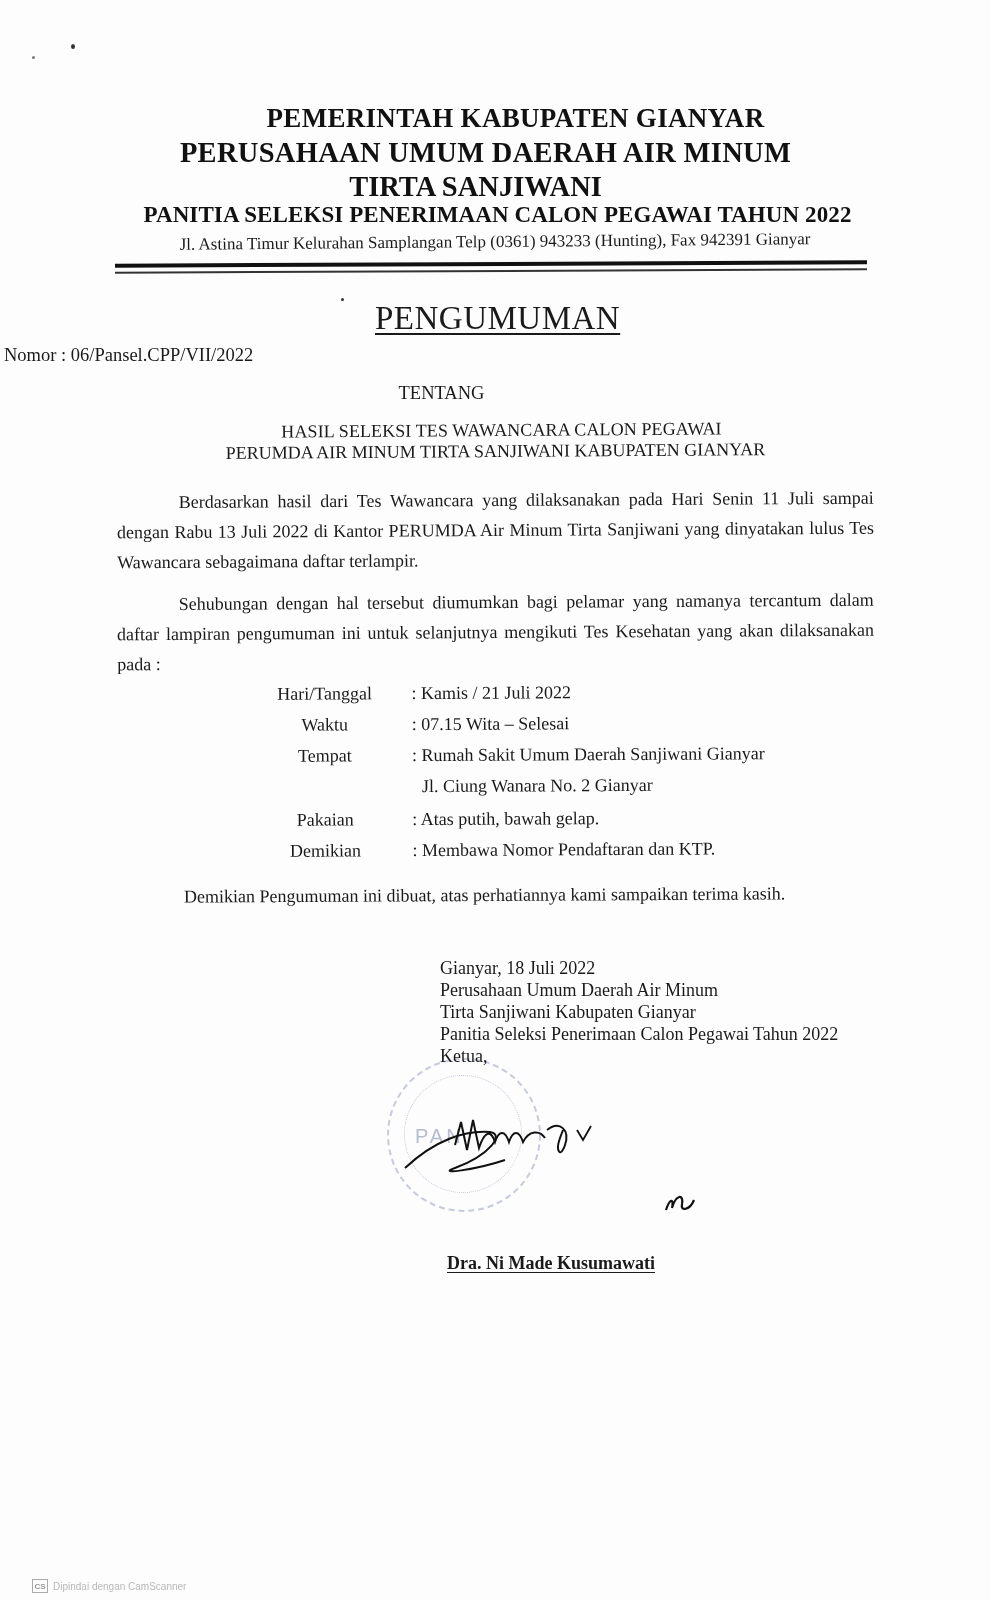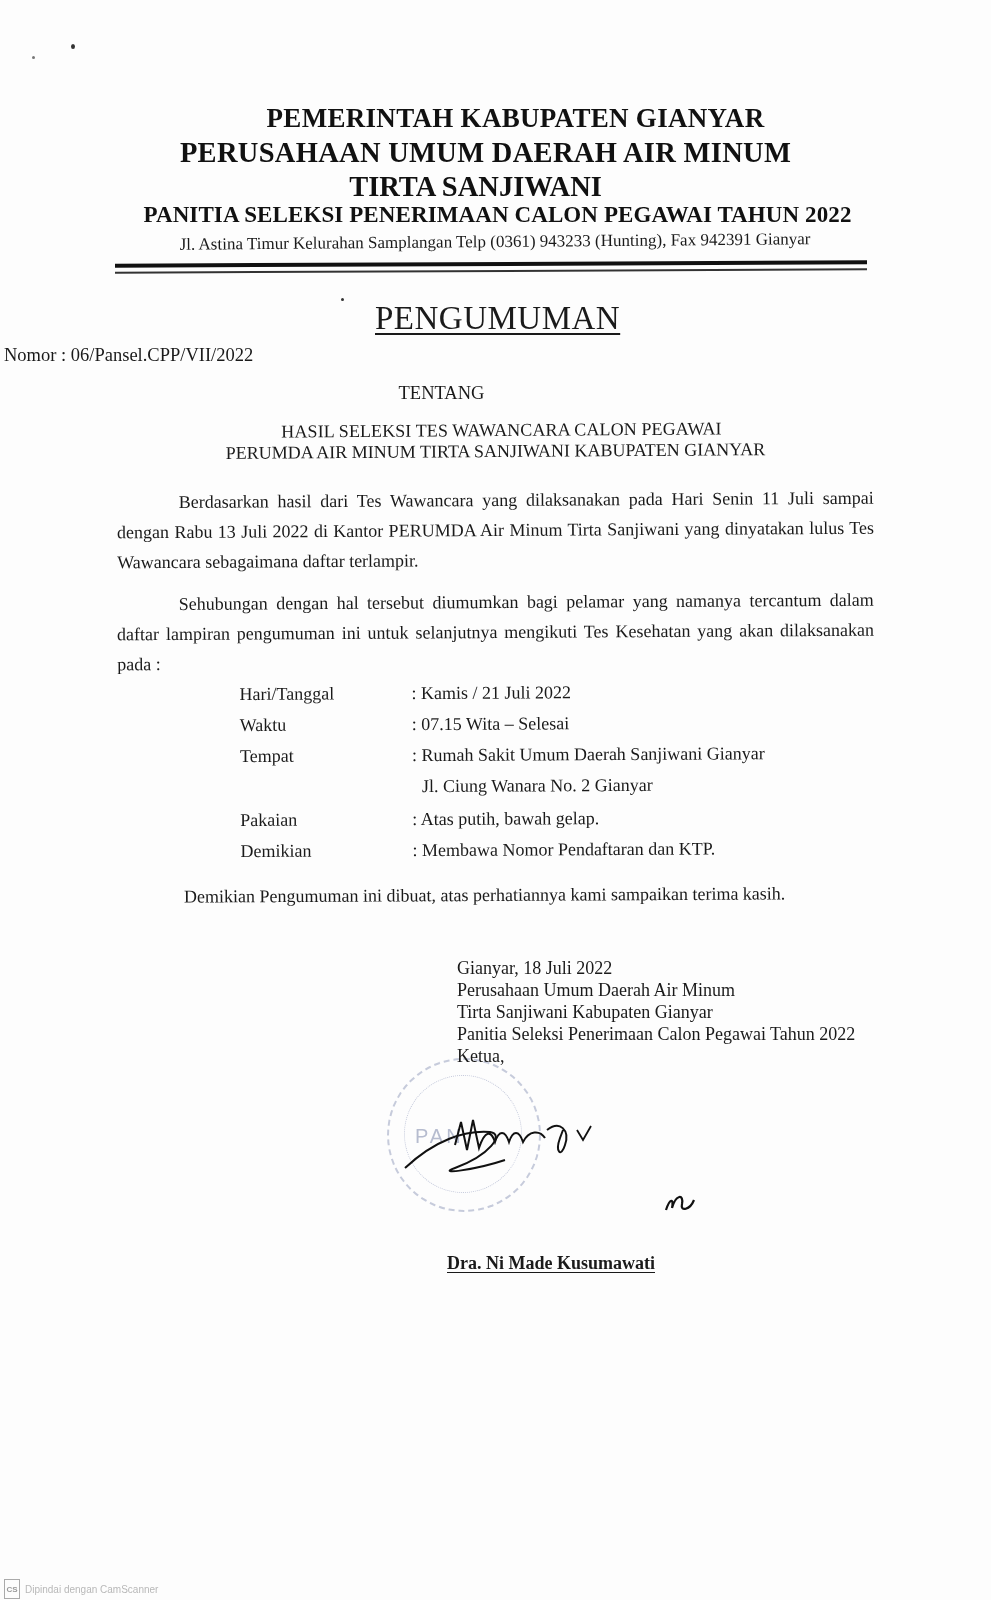--- a/index.html
+++ b/index.html
@@ -23,38 +23,38 @@
   .subj1 { position:absolute; top:420px; left:0; width:991px; text-align:center; font-size:18px; letter-spacing:0.1px; transform:rotate(-0.4deg); padding-left:12px; box-sizing:border-box;}
   .subj2 { position:absolute; top:440px; left:0; width:991px; text-align:center; font-size:18px; transform:rotate(-0.4deg); }
 
   .para { position:absolute; left:117px; width:757px; font-size:18px; line-height:30px; text-align:justify; transform:rotate(-0.35deg); }
   .para .indent { display:inline-block; width:62px; }
   .p1 { top:485px; }
   .p2 { top:587px; }
 
   .sched { position:absolute; left:240px; top:684px; font-size:18px; transform:rotate(-0.3deg); }
   .row { position:relative; height:31px; }
-  .row .lbl { position:absolute; left:0; top:0; width:170px; }
+  .row .lbl { position:absolute; left:0; top:0; width:170px;text-align:center; }
   .row .val { position:absolute; left:172px; top:0; white-space:nowrap; }
   .row.cont { height:31px; }
   .row.cont .val { left:182px; }
 
   .closing { position:absolute; top:885px; left:184px; font-size:18px; transform:rotate(-0.3deg); }
 
   .sig { position:absolute; top:957px; left:440px; font-size:18px; line-height:22px; }
-  .sig div { white-space:nowrap;margin-left:17px; }
+  .sig div { white-space:nowrap; }
   .stamp { position:absolute; left:387px; top:1058px; width:150px; height:150px; border-radius:50%; border:2px dashed #b9bfd3; opacity:0.8; }
   .stamp-inner { position:absolute; left:404px; top:1075px; width:116px; height:116px; border-radius:50%; border:1.5px dotted #c4c9db; }
   .stamp-text { position:absolute; left:415px; top:1125px; font-size:20px; color:#b6bccf; letter-spacing:3px; font-family:"Liberation Sans", sans-serif; }
   .signame { position:absolute; top:1253px; left:447px; font-size:18px; text-decoration:underline; text-underline-offset:3px;font-weight:bold; }
   .sig-svg { position:absolute; left:395px; top:1100px; }
   .paraf { position:absolute; left:662px; top:1188px; }
 
   .watermark { position:absolute; left:4px; top:1579px; display:flex; align-items:center; gap:5px; font-family:"Liberation Sans", sans-serif; font-size:10px; color:#b8b8b8; }
-  .cs-logo { width:16px; height:20px; border:1.5px solid #aaa; font-size:8px; font-weight:bold; color:#999; display:flex; align-items:center; justify-content:center; box-sizing:border-box; }
+  .cs-logo { width:16px; height:14px; border:1.5px solid #aaa; font-size:8px; font-weight:bold; color:#999; display:flex; align-items:center; justify-content:center; box-sizing:border-box;margin-left:28px; }
 </style>
 </head>
 <body>
 
 <div class="speck" style="left:71px;top:44px;width:4px;height:5px;"></div>
 <div class="speck" style="left:32px;top:56px;width:3px;height:3px;background:#777;"></div>
 <div class="speck" style="left:341px;top:298px;width:3px;height:3px;"></div>
 
 <div class="hdr h1">PEMERINTAH KABUPATEN GIANYAR</div>
 <div class="hdr h2">PERUSAHAAN UMUM DAERAH AIR MINUM</div>

